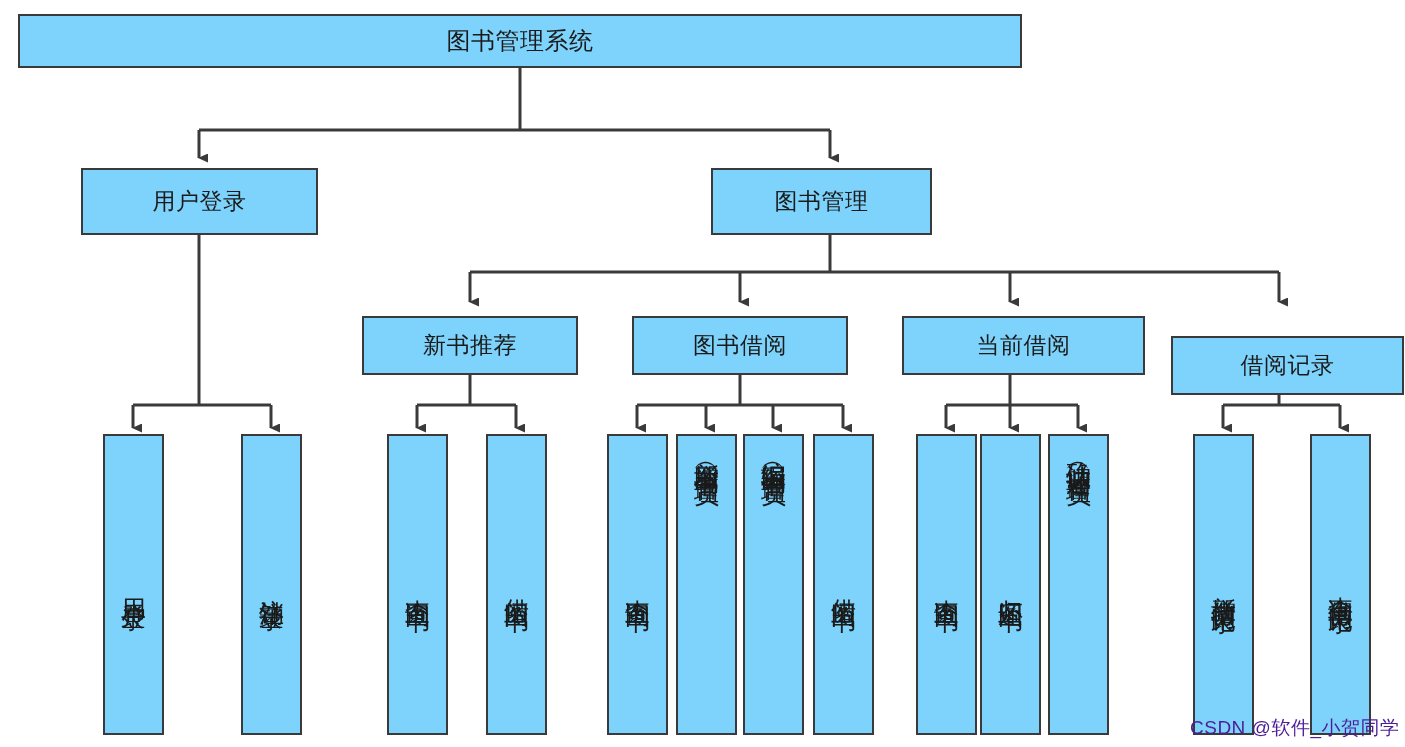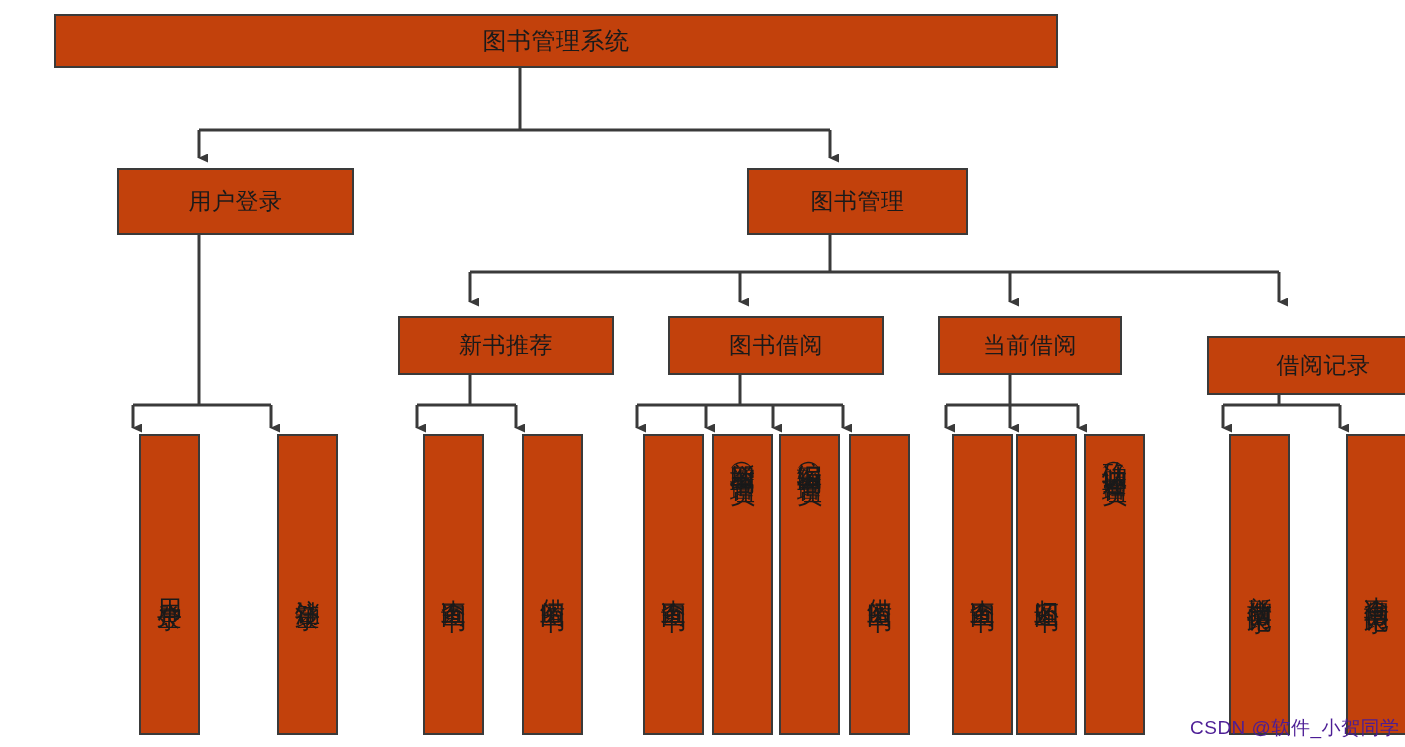--- a/index.html
+++ b/index.html
@@ -23,27 +23,26 @@
   svg.diagram-svg {
     position: absolute;
     left: 0;
     top: 0;
     width: 1405px;
     height: 747px;
   }
   .node-box {
     position: absolute;
     box-sizing: border-box;
-    background: #c2410c;
+    background: #7dd3fc;
     border: 2px solid #3a3a3a;
     display: flex;
     align-items: center;
     justify-content: center;
     overflow: hidden;
-    margin-left: 36px;
   }
   .node-label {
     color: #1a1a1a;
     line-height: 1.05;
     text-align: center;
     white-space: pre;
   }
   
   .node-h .node-label {
     font-size: 23px;
@@ -166,21 +165,21 @@
   </div>
 
   <div class="node-box node-h" style="left:632px; top:316px; width:216px; height:59px;">
     <span class="node-label">图书借阅</span>
   </div>
 
   <div class="node-box node-h" style="left:362px; top:316px; width:216px; height:59px;">
     <span class="node-label">新书推荐</span>
   </div>
 
-  <div class="node-box node-h" style="left:902px; top:316px; width:184px; height:59px;">
+  <div class="node-box node-h" style="left:902px; top:316px; width:243px; height:59px;">
     <span class="node-label">当前借阅</span>
   </div>
 
   <div class="node-box node-h" style="left:1171px; top:336px; width:233px; height:59px;">
     <span class="node-label">借阅记录</span>
   </div>
 
   <div class="node-box node-v center-v" style="left:103px; top:434px; width:61px; height:301px;">
     <span class="node-label">用户登录</span>
   </div>

